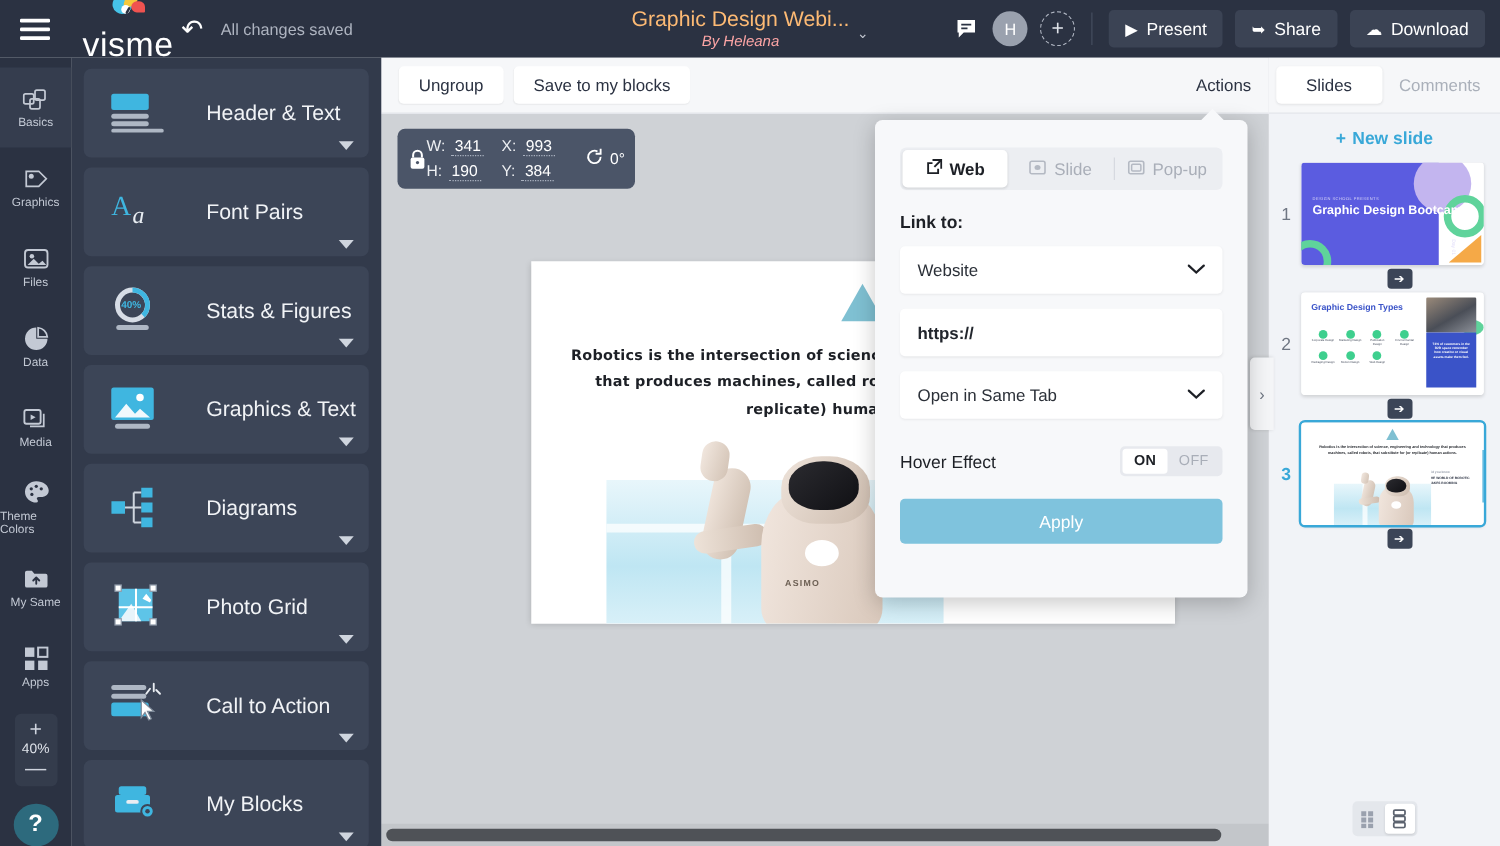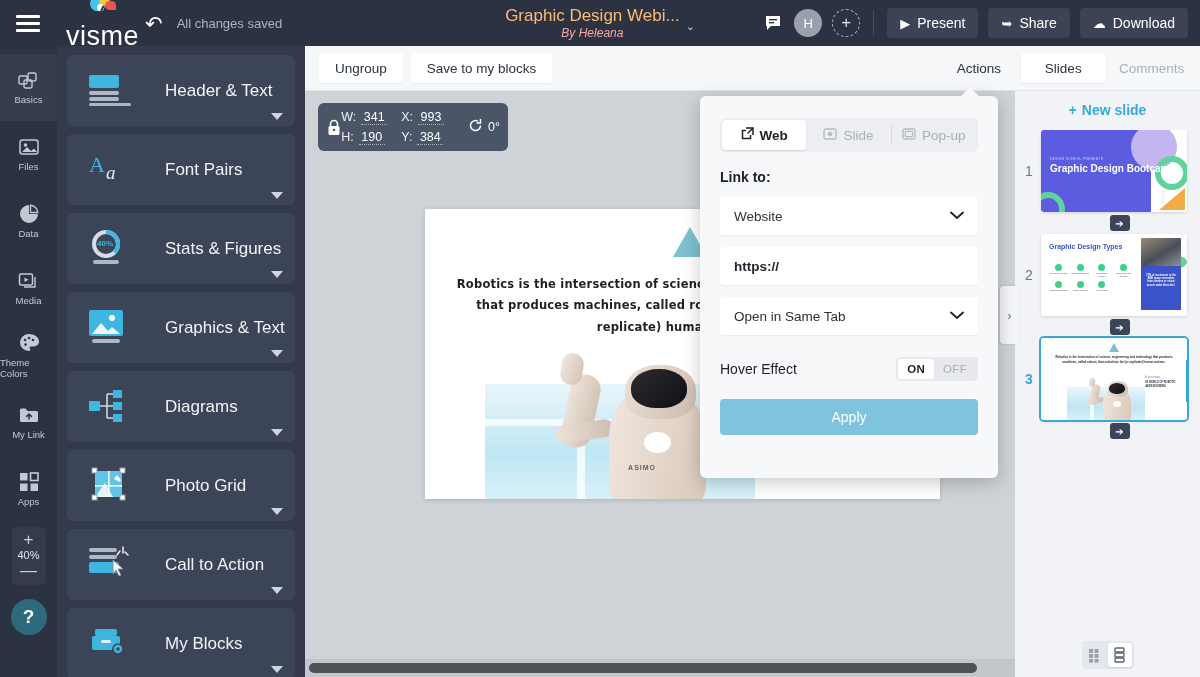--- a/index.html
+++ b/index.html
@@ -313,20 +313,29 @@
         <svg width="22" height="18" viewBox="0 0 22 18">
             <rect x="1" y="5" width="8" height="8" rx="1.4" fill="none" stroke="#c3c9d4" stroke-width="1.4"></rect>
             <rect x="10" y="2" width="8" height="8" rx="1.4" fill="none" stroke="#c3c9d4" stroke-width="1.4"></rect>
             <rect x="6" y="9" width="8" height="8" rx="1.4" fill="none" stroke="#c3c9d4" stroke-width="1.4"></rect>
           </svg>
       </div>
       <div class="rail-lbl">Basics</div>
     </div>
     <div class="rail-item">
       <div class="rail-ico">
+        <svg width="22" height="20" viewBox="0 0 22 20">
+            <path d="M3 4h10l6 6-6 6H3z" fill="none" stroke="#c3c9d4" stroke-width="1.4"></path>
+            <circle cx="7" cy="8" r="2" fill="#c3c9d4"></circle>
+          </svg>
+      </div>
+      <div class="rail-lbl">Graphics</div>
+    </div>
+    <div class="rail-item">
+      <div class="rail-ico">
         <svg width="22" height="18" viewBox="0 0 22 18">
             <rect x="2" y="2" width="18" height="14" rx="2.5" fill="none" stroke="#c3c9d4" stroke-width="1.5"></rect>
             <circle cx="7.5" cy="7" r="1.8" fill="#c3c9d4"></circle>
             <path d="M4 14l5-5 4 4 3-2.5 3 3.5z" fill="#c3c9d4"></path>
           </svg>
       </div>
       <div class="rail-lbl">Files</div>
     </div>
     <div class="rail-item">
       <div class="rail-ico">
@@ -359,21 +368,21 @@
       </div>
       <div class="rail-lbl">Theme Colors</div>
     </div>
     <div class="rail-item">
       <div class="rail-ico">
         <svg width="22" height="19" viewBox="0 0 22 19">
             <path d="M2 4a1.5 1.5 0 0 1 1.5-1.5h4L9.5 5h9A1.5 1.5 0 0 1 20 6.5v8A1.5 1.5 0 0 1 18.5 16h-15A1.5 1.5 0 0 1 2 14.5z" fill="#c3c9d4"></path>
             <path d="M11 13V8m0 0l-2.4 2.4M11 8l2.4 2.4" stroke="#2b3242" stroke-width="1.5" fill="none" stroke-linecap="round"></path>
           </svg>
       </div>
-      <div class="rail-lbl">My Link</div>
+      <div class="rail-lbl">My Same</div>
     </div>
     <div class="rail-item">
       <div class="rail-ico">
         <svg width="20" height="20" viewBox="0 0 20 20">
             <rect x="1" y="1" width="7.5" height="7.5" fill="#c3c9d4"></rect>
             <rect x="11.5" y="1" width="7.5" height="7.5" fill="none" stroke="#c3c9d4" stroke-width="1.6"></rect>
             <rect x="1" y="11.5" width="7.5" height="7.5" fill="#c3c9d4"></rect>
             <rect x="11.5" y="11.5" width="7.5" height="7.5" fill="#c3c9d4"></rect>
           </svg>
       </div>

